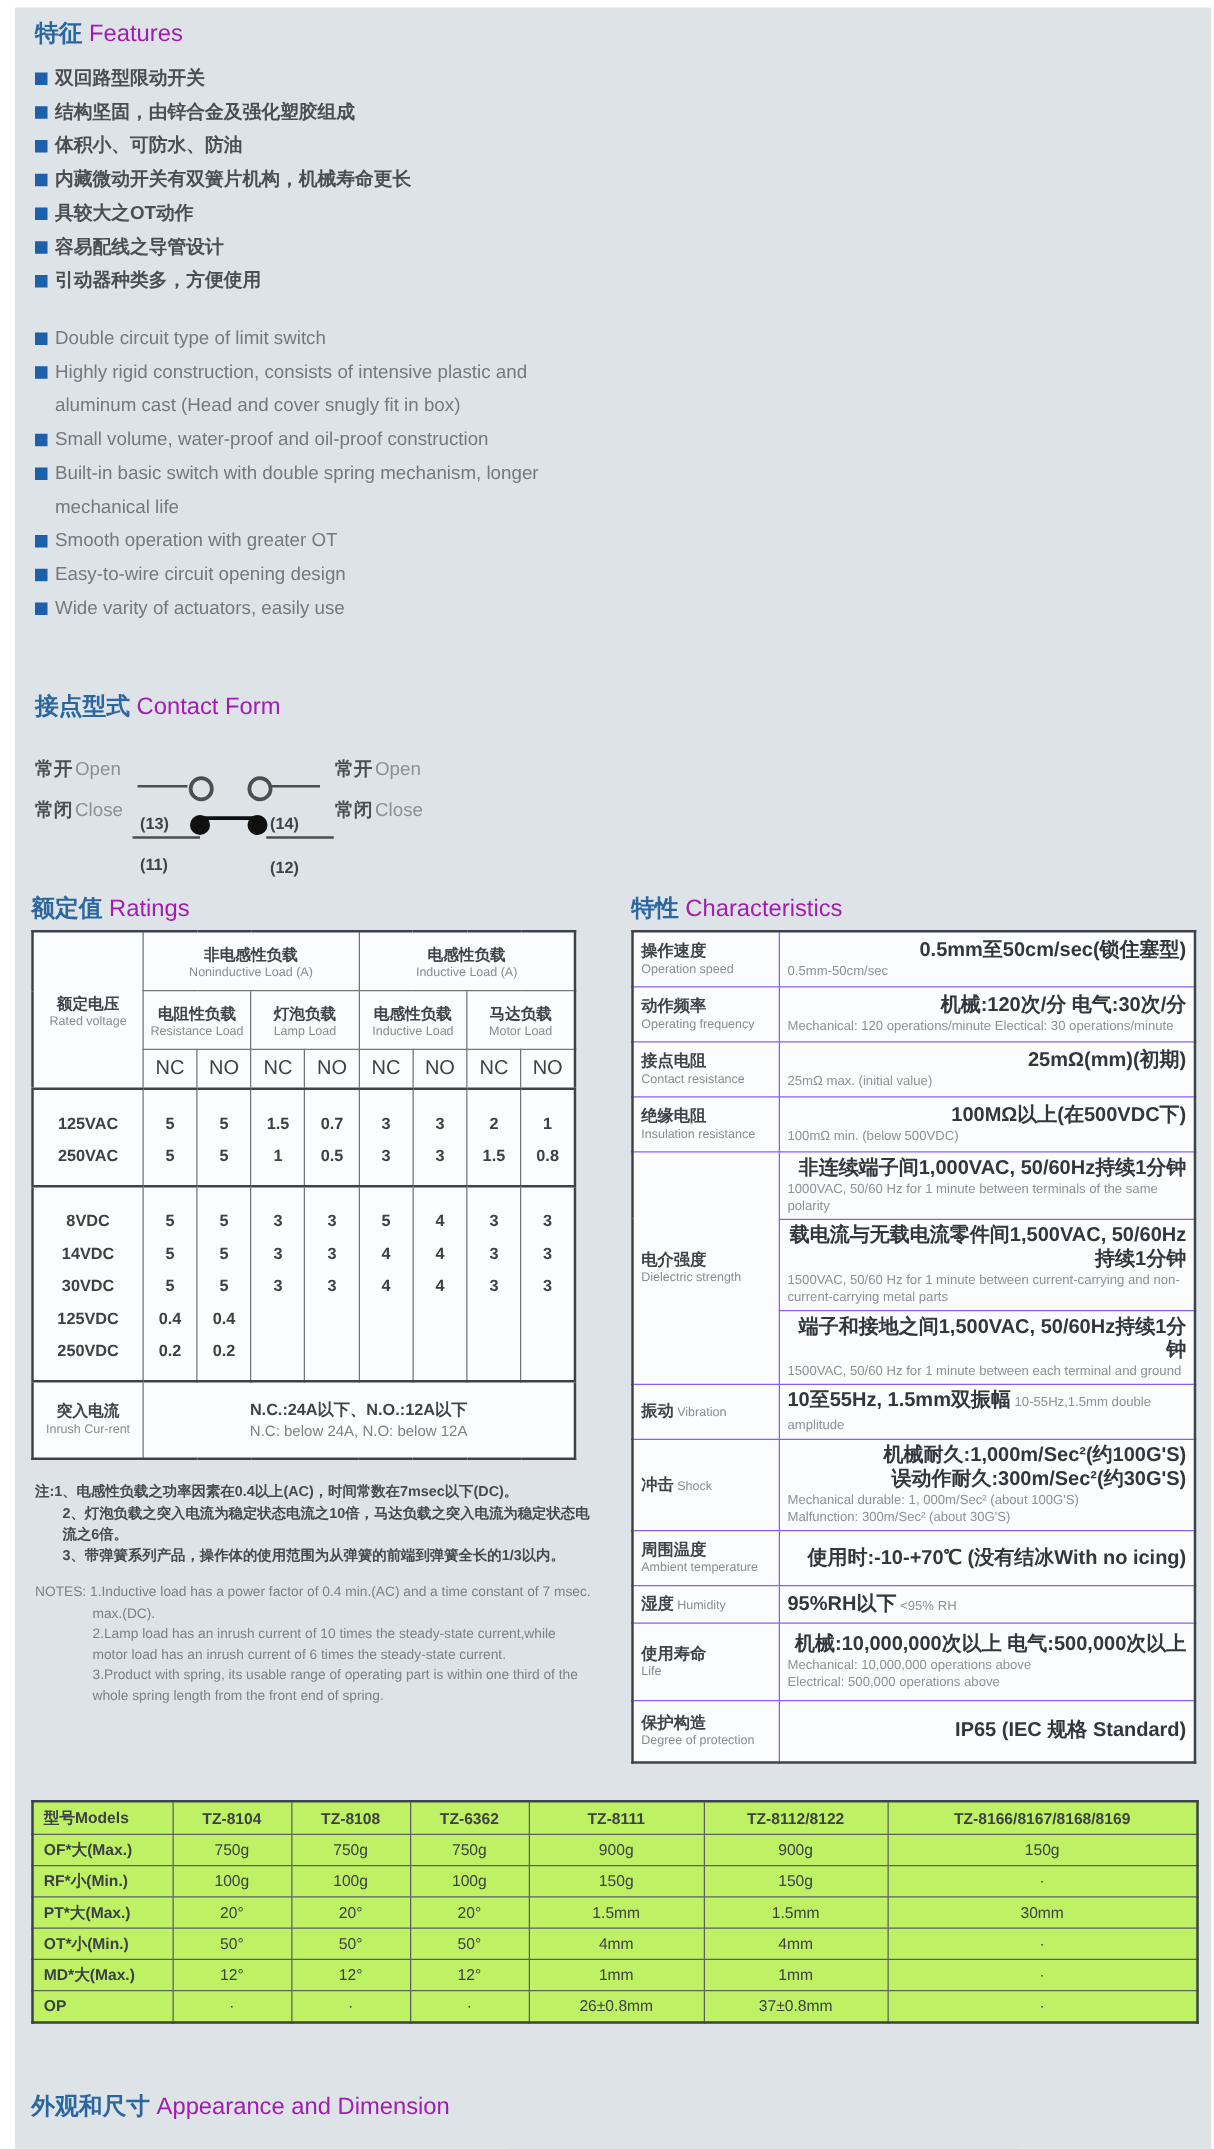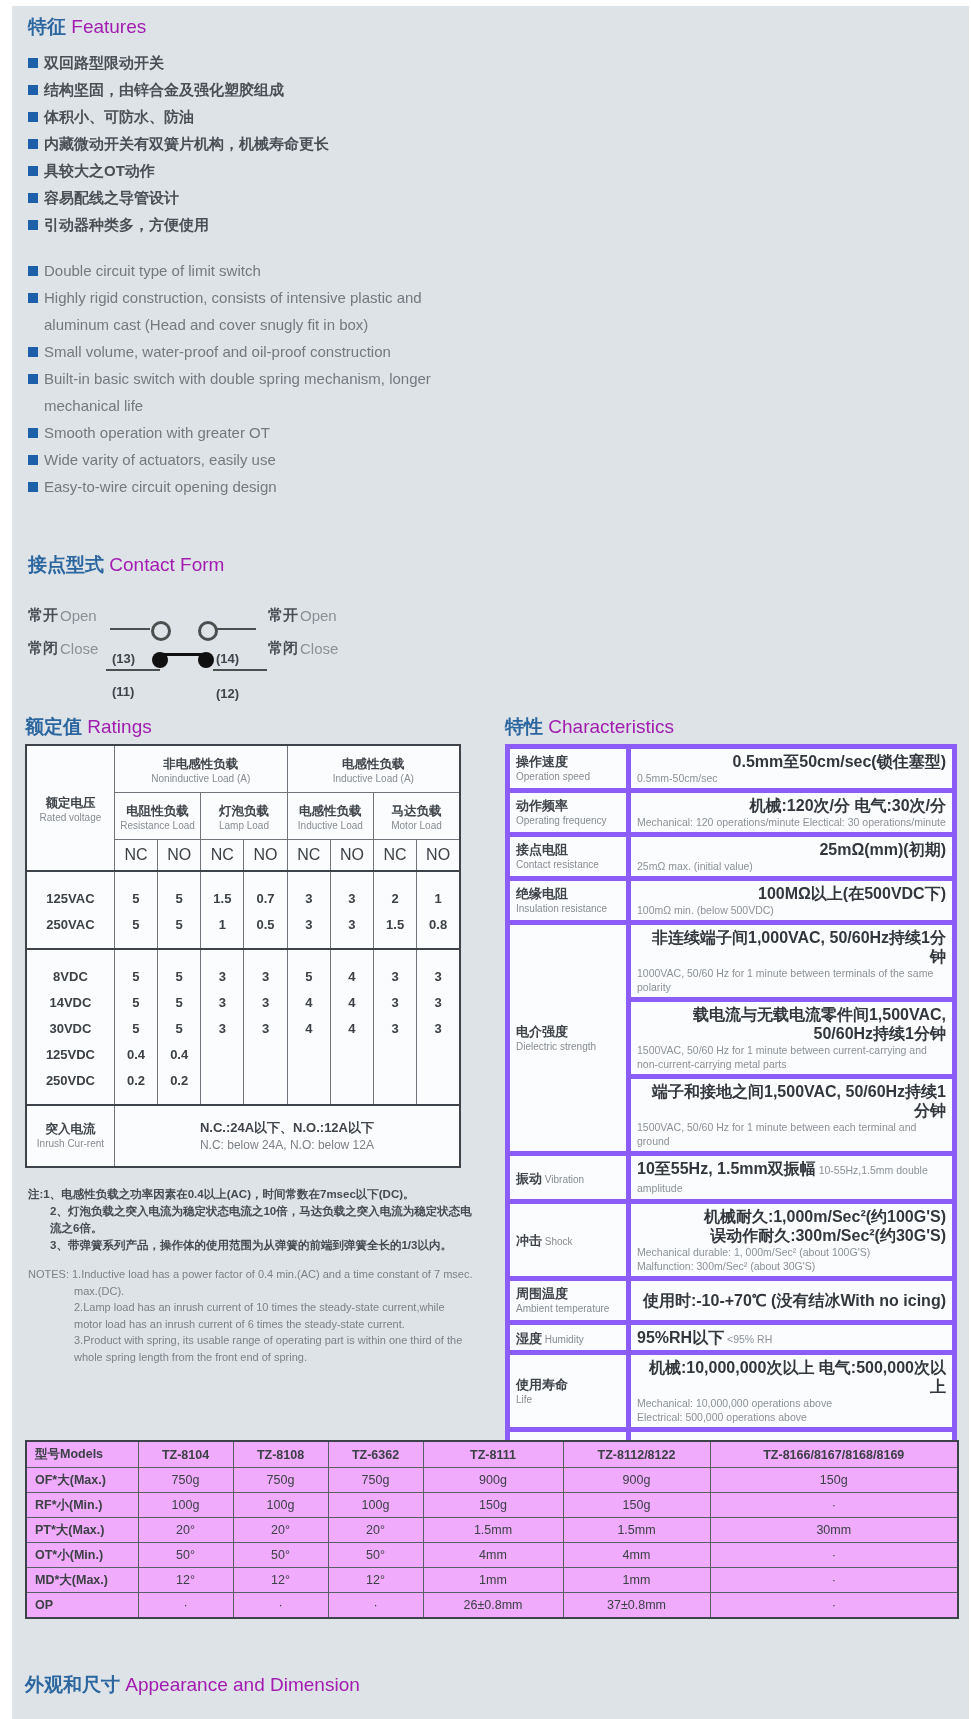--- a/index.html
+++ b/index.html
@@ -38,28 +38,28 @@
   .rt .iv-zh{font-size:13px;font-weight:bold;color:#3f444a;line-height:19px;}
   .rt .iv-en{font-size:12px;color:#7c8187;line-height:17px;}
   
   .nzh{font-size:11.5px;font-weight:bold;color:#454b51;line-height:17px;}
   .nzh.ind{padding-left:22px;}
   .nen{font-size:11px;color:#7c8187;line-height:16.5px;}
   .nen.first{padding-left:46px;text-indent:-46px;}
   .nen.ind{padding-left:46px;}
   
   .ct{width:452px;background:#fbfcfd;border:2px solid #3e434a;table-layout:fixed;}
-  .ct td{border:5px solid #8b5cf6;vertical-align:middle;padding:3px 6px;}
+  .ct td{border:1px solid #8b5cf6;vertical-align:middle;padding:3px 6px;}
   .ct .clab{width:104px;}
   .ct .lz{font-size:13px;font-weight:bold;color:#3f444a;line-height:16px;}
   .ct .le{font-size:10px;color:#868c92;line-height:13px;}
   .ct .zv{font-size:16px;font-weight:bold;color:#32373d;line-height:19px;text-align:right;}
   .ct .ev{font-size:10.5px;color:#8b9197;line-height:14px;}
   
-  .ot{width:932px;background:#f0abfc;border:2px solid #3e434a;table-layout:fixed;}
+  .ot{width:932px;background:#bef264;border:2px solid #3e434a;table-layout:fixed;}
   .ot th,.ot td{border:1px solid #5a5f65;height:24px;font-size:12.5px;color:#3c4146;text-align:center;padding:0;}
   .ot th{font-weight:bold;}
   .ot .lab{text-align:left;padding-left:8px;}
   .ot thead th{height:25px;}
   .ot td.lab{font-weight:bold;}
 </style>
 </head>
 <body>
 
 <div class="page">
@@ -114,25 +114,25 @@
         <div class="blt en">
           <span class="sq"></span>
           <span class="btx">Built-in basic switch with double spring mechanism, longer mechanical life</span>
         </div>
         <div class="blt en">
           <span class="sq"></span>
           <span class="btx">Smooth operation with greater OT</span>
         </div>
         <div class="blt en">
           <span class="sq"></span>
+          <span class="btx">Easy-to-wire circuit opening design</span>
+        </div>
+        <div class="blt en">
+          <span class="sq"></span>
           <span class="btx">Wide varity of actuators, easily use</span>
-        </div>
-        <div class="blt en">
-          <span class="sq"></span>
-          <span class="btx">Easy-to-wire circuit opening design</span>
         </div>
       </div>
   </div>
 
   <div class="abs" style="left:16px;top:546px;width:430px;height:130px;">
     <div class="sec-title">
       <span class="zh">接点型式</span><span class="en"> Contact Form</span>
     </div>
 
     <span class="abs c-lab-zh" style="left:0;top:54px;">常开</span>

